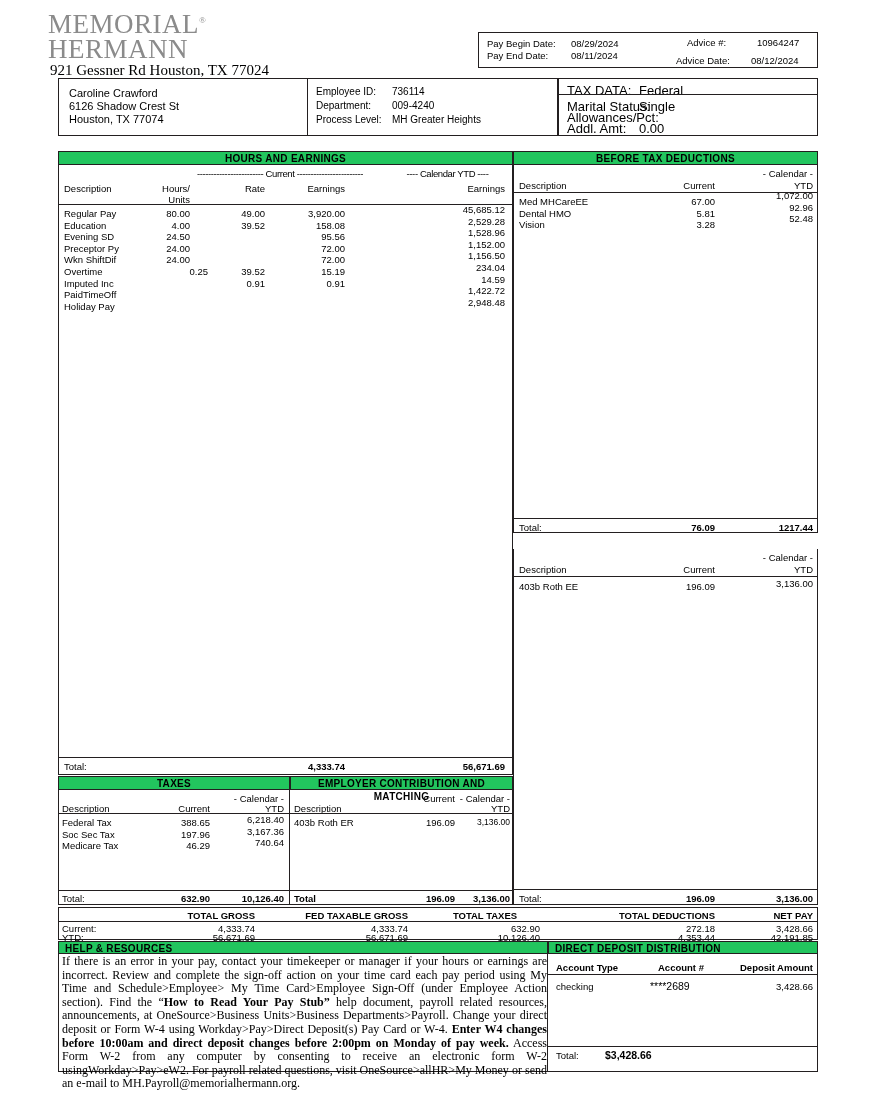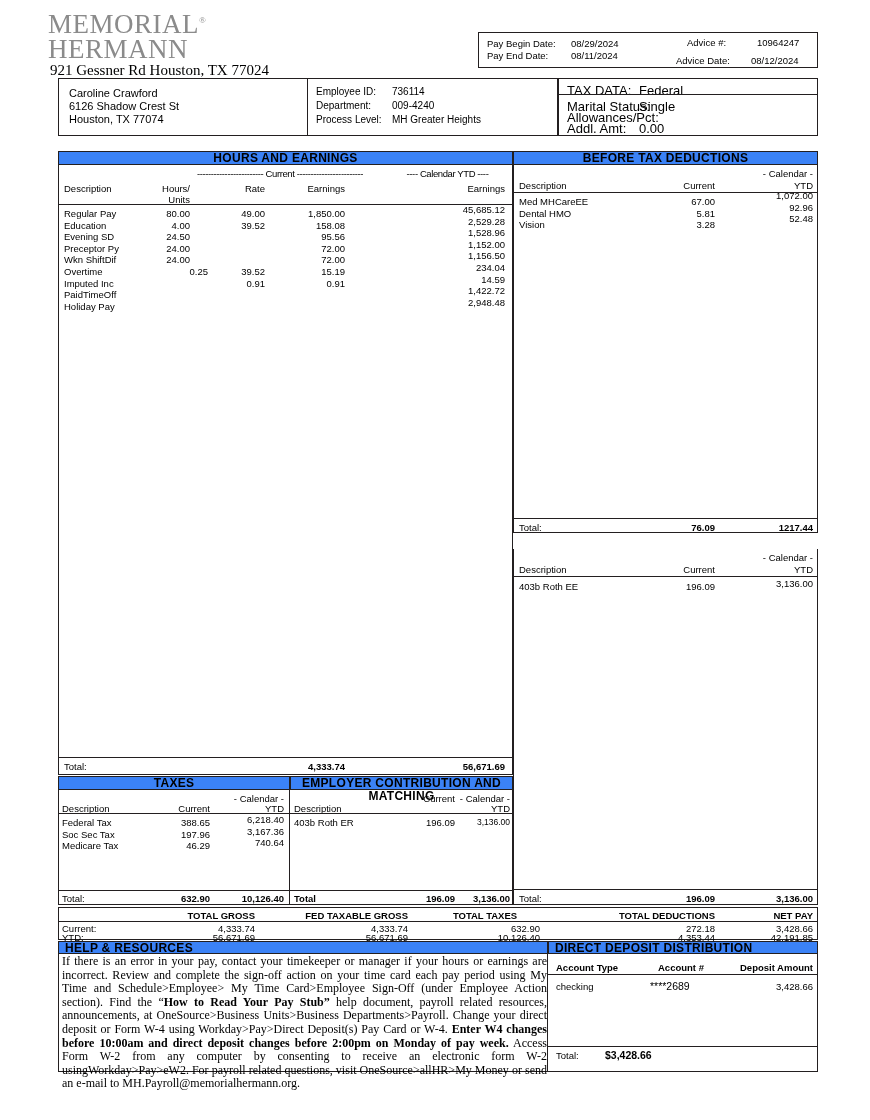--- a/index.html
+++ b/index.html
@@ -63,25 +63,25 @@
 
   #pay-dates-box { left: 478px; top: 32px; width: 340px; height: 36px; }
   #pay-dates-box div { position: absolute; font-size: 9.5px; }
 
   #taxdata-box { left: 558px; top: 78px; width: 260px; height: 58px; }
   #taxdata-box div { position: absolute; font-size: 13px; }
   #taxdata-sep { left: 558px; top: 94px; width: 260px; height: 0; border-top: 1.2px solid #231f20; }
 
   
   .banner {
-    background: #3b82f6;
+    background: #22c55e;
     border: 1.2px solid #231f20;
     box-sizing: border-box;
     text-align: center;
-    font-size: 12px;
+    font-size: 10px;
     font-weight: bold;
     letter-spacing: 0.3px;
     line-height: 13px;
   }
 
   
   .frame { border: 1.4px solid #231f20; box-sizing: border-box; }
   .thin-rule { position: absolute; border-top: 1px solid #231f20; }
 
   .cell { position: absolute; font-size: 9.5px; white-space: nowrap; }
@@ -170,21 +170,21 @@
   <div class="abs colhdr r" style="left:275px; top:183px; width:70px;">Earnings</div>
   <div class="abs colhdr r" style="left:420px; top:183px; width:85px;">Earnings</div>
 
   <div class="abs thin-rule" style="left:58px; top:204px; width:455px;"></div>
 
   <div id="earnings-rows">
       <div>
         <div class="cell" style="left: 64px; top: 208px;">Regular Pay</div>
         <div class="cell r" style="left: 130px; top: 208px; width: 60px;">80.00</div>
         <div class="cell r" style="left: 205px; top: 208px; width: 60px;">49.00</div>
-        <div class="cell r" style="left: 275px; top: 208px; width: 70px;">1,850.00</div>
+        <div class="cell r" style="left: 275px; top: 208px; width: 70px;">3,920.00</div>
         <div class="cell r" style="left: 420px; top: 204px; width: 85px;">45,685.12</div>
       </div>
       <div>
         <div class="cell" style="left: 64px; top: 219.6px;">Education</div>
         <div class="cell r" style="left: 130px; top: 219.6px; width: 60px;">4.00</div>
         <div class="cell r" style="left: 205px; top: 219.6px; width: 60px;">39.52</div>
         <div class="cell r" style="left: 275px; top: 219.6px; width: 70px;">158.08</div>
         <div class="cell r" style="left: 420px; top: 215.6px; width: 85px;">2,529.28</div>
       </div>
       <div>

